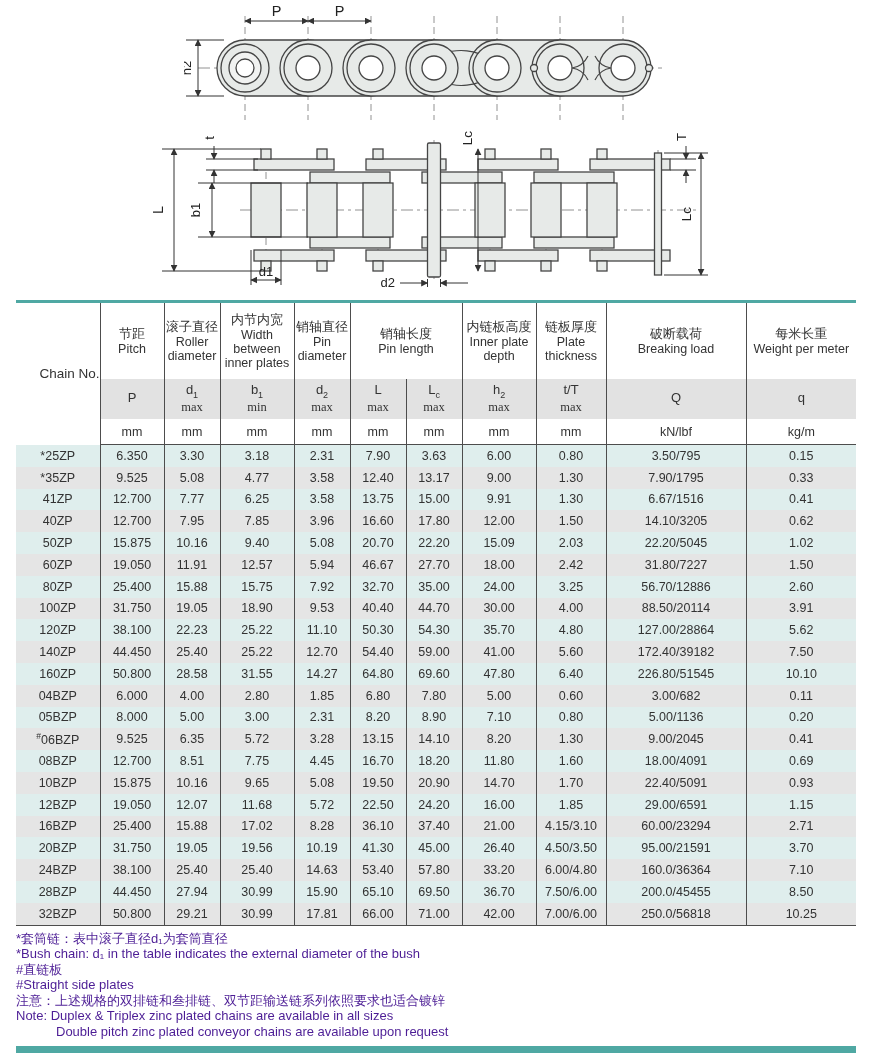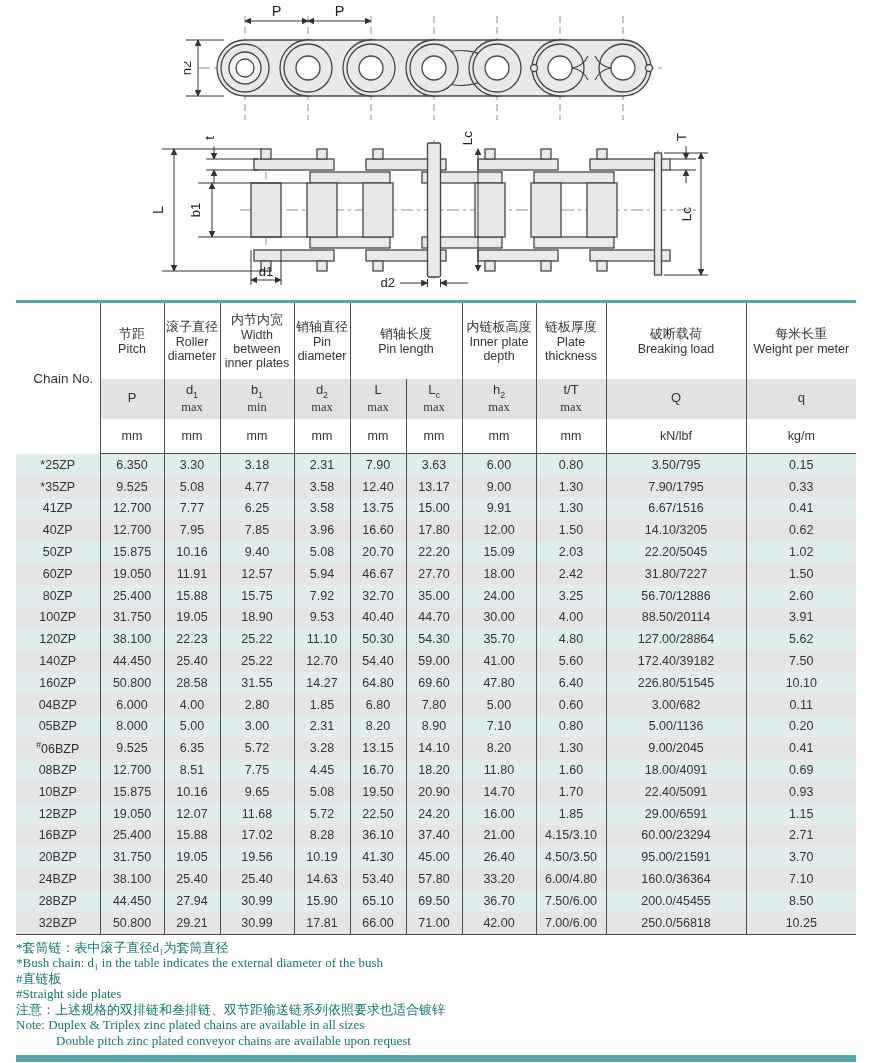--- a/index.html
+++ b/index.html
@@ -12,32 +12,32 @@
   .svg-side{position:absolute;left:184px;top:4px;width:486px;height:122px;}
   .svg-plan{position:absolute;left:148px;top:128px;width:570px;height:162px;}
   .content{margin:0 14px 0 16px;}
   table.spec{width:840px;table-layout:fixed;border-collapse:collapse;margin-top:8px;
     border-top:3px solid var(--teal);border-bottom:1px solid var(--border);}
   th,td{border-left:1px solid var(--border);font-weight:normal;text-align:center;padding:0;}
   th.chain-no-h, tbody td:first-child{border-left:none;}
   tr.names th{height:76px;vertical-align:middle;}
   tr.names .cn{font-size:13px;line-height:1.25;}
   tr.names .en{font-size:12.5px;line-height:1.12;}
-  th.chain-no-h{font-size:13.5px;text-align:center;padding-left:11px;background:#fff;}
+  th.chain-no-h{font-size:13.5px;text-align:right;padding-left:11px;background:#fff;}
   tr.symbols th{height:40px;background:var(--band);font-size:13px;vertical-align:middle;}
   tr.symbols .sym{line-height:1.15;}
   tr.symbols sub{font-size:9px;}
   tr.symbols .qual{font-size:12.5px;line-height:1.15;font-family:Liberation Serif, serif;}
-  tr.units th{height:34px;font-size:12.5px;vertical-align:middle;border-bottom:1px solid var(--border);}
+  tr.units th{height:25px;font-size:12.5px;vertical-align:middle;border-bottom:1px solid var(--border);}
   tbody td{height:21.8px;font-size:12.5px;vertical-align:middle;}
   tbody tr.tint{background:var(--tint);}
   tbody tr.plain{background:#e5e5e5;}
   .pfx{font-size:12.5px;}
   .pfx-sup{font-size:8.5px;vertical-align:super;}
-  .footnotes{margin:5px 14px 0 16px;font-size:13px;line-height:15.5px;color:#0f766e;font-family:Liberation Serif, serif;}
+  .footnotes{margin:5px 14px 0 16px;font-size:13px;line-height:15.5px;color:#4c1d95;}
   .footnotes .indent{padding-left:40px;}
   .bottom-bar{margin:7px 14px 0 16px;height:7px;background:var(--teal);}
   svg text{font-family:"Liberation Sans","DejaVu Sans",sans-serif;fill:#222;}
 </style>
 </head>
 <body>
 
 <div class="page">
 
   <div class="diagrams">

